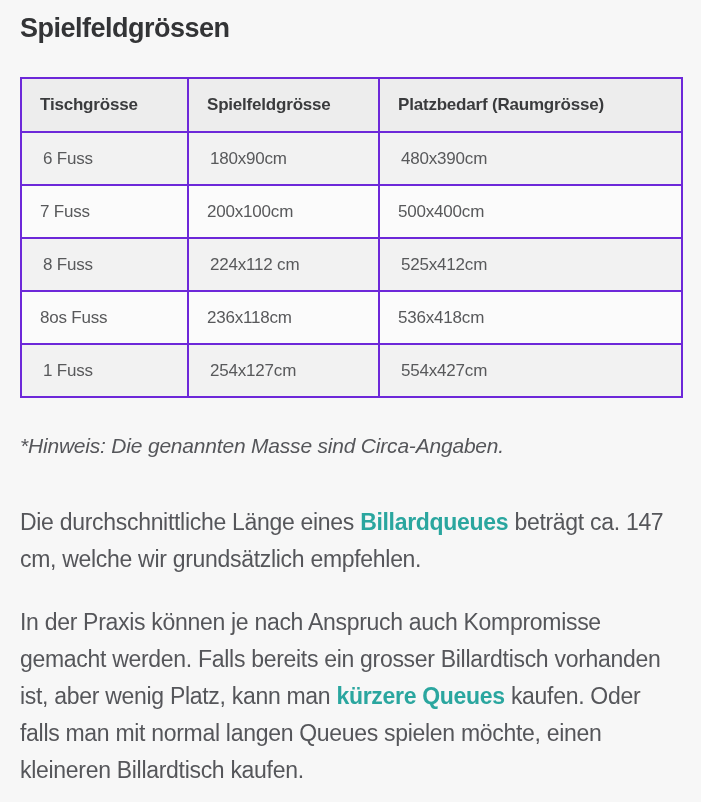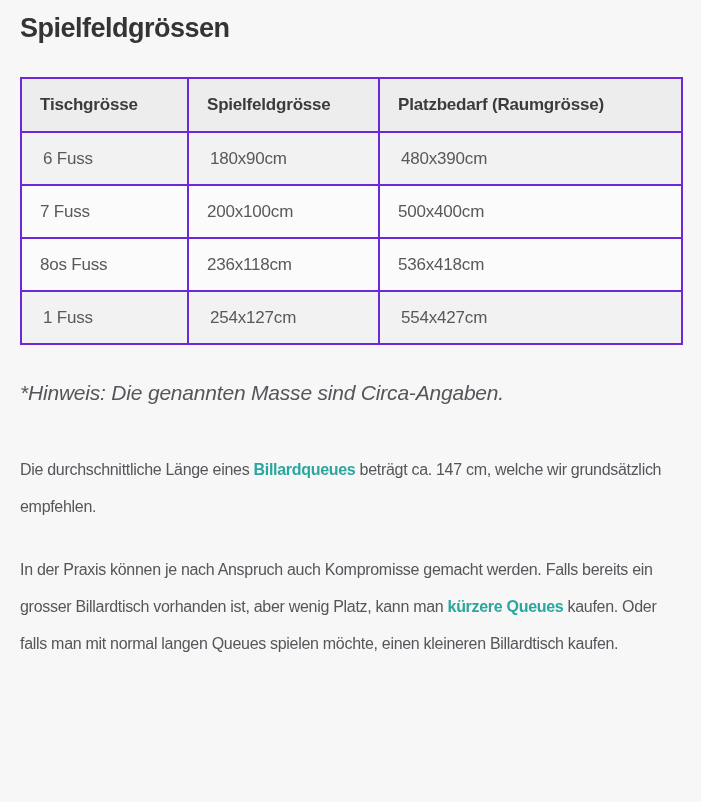--- a/index.html
+++ b/index.html
@@ -56,21 +56,21 @@
   table.size-table tr.row-odd td { background: #fbfbfb; }
   table.size-table tr.row-even td { background: #f2f2f2; padding-left: 21px; }
   .note {
     margin-top: 36px;
     font-style: italic;
     font-size: 21px;
     color: #55565a;
     letter-spacing: -0.2px;
   }
   .para {
-    font-size: 16px;
+    font-size: 23px;
     line-height: 37px;
     color: #55565a;
     letter-spacing: -0.3px;
   }
   .para.p1 { margin-top: 46px; }
   .para.p2 { margin-top: 26px; }
   a.text-link {
     color: #2aa69f;
     font-weight: bold;
     text-decoration: none;
@@ -101,20 +101,25 @@
       <tr class="row-even">
         <td>6 Fuss</td>
         <td>180x90cm</td>
         <td>480x390cm</td>
       </tr>
       <tr class="row-odd">
         <td>7 Fuss</td>
         <td>200x100cm</td>
         <td>500x400cm</td>
       </tr>
+      <tr class="row-even">
+        <td>8 Fuss</td>
+        <td>224x112 cm</td>
+        <td>525x412cm</td>
+      </tr>
       <tr class="row-odd">
         <td>8os Fuss</td>
         <td>236x118cm</td>
         <td>536x418cm</td>
       </tr>
       <tr class="row-even">
         <td>1 Fuss</td>
         <td>254x127cm</td>
         <td>554x427cm</td>
       </tr>

